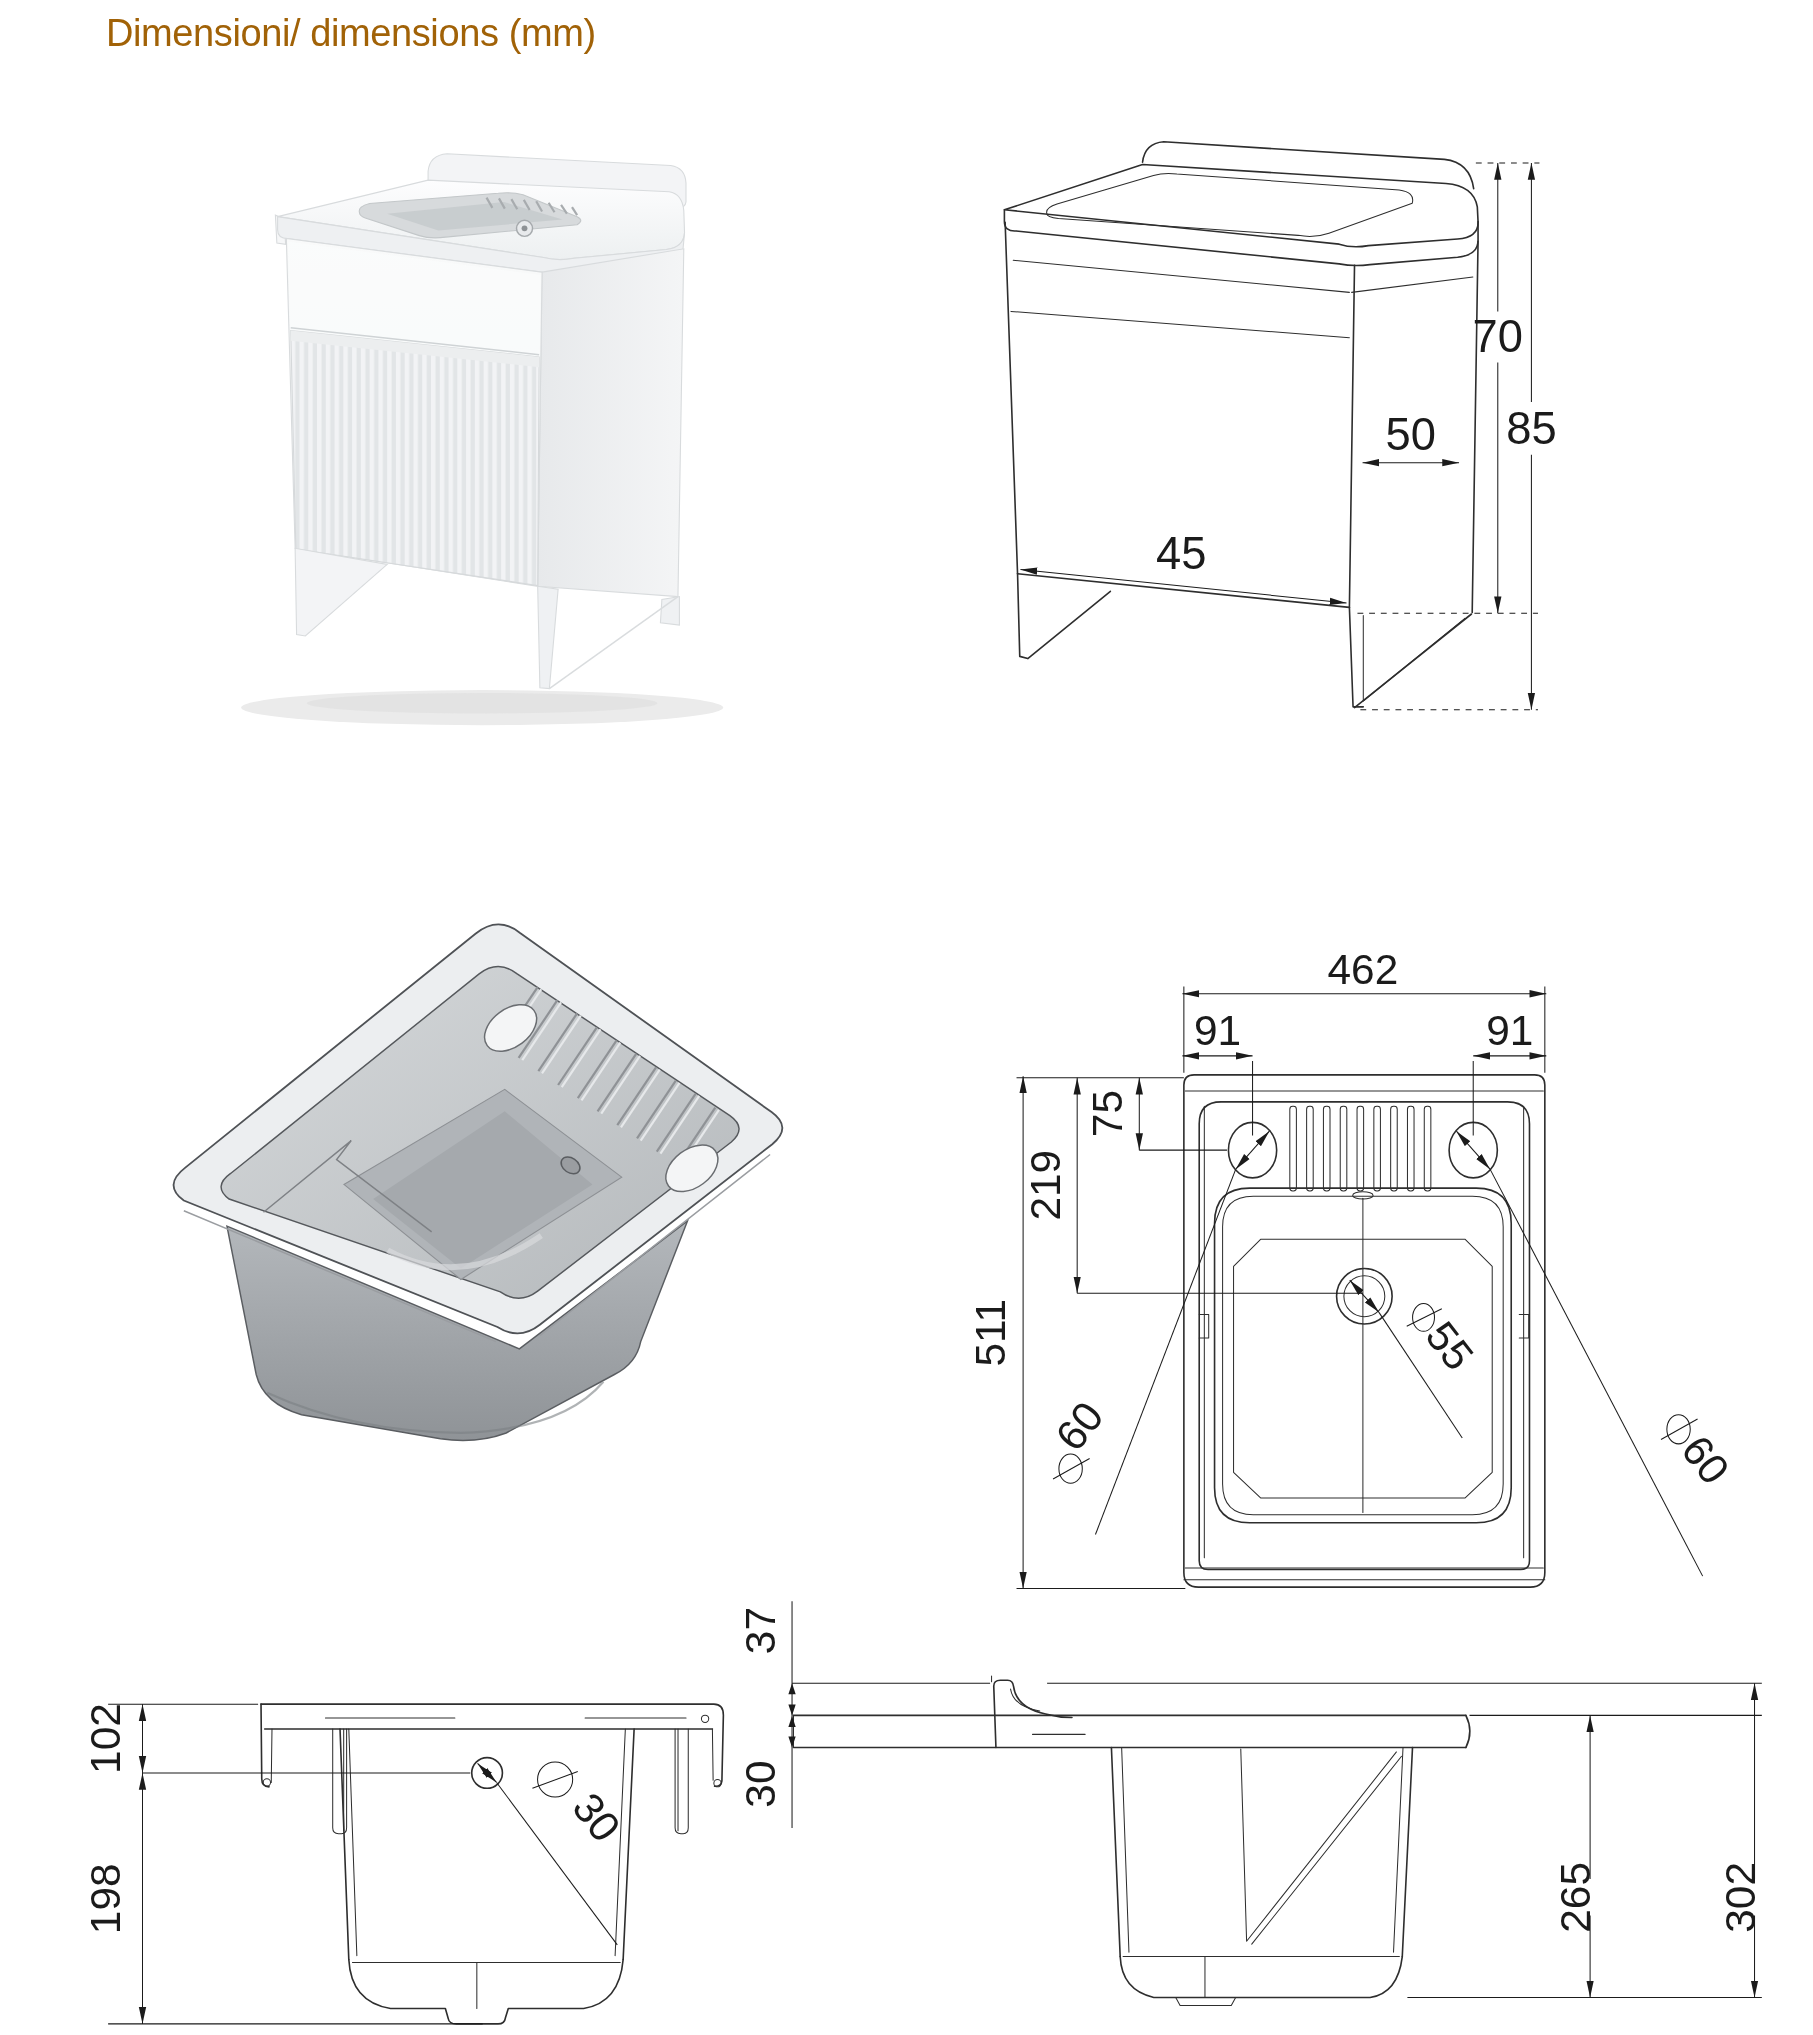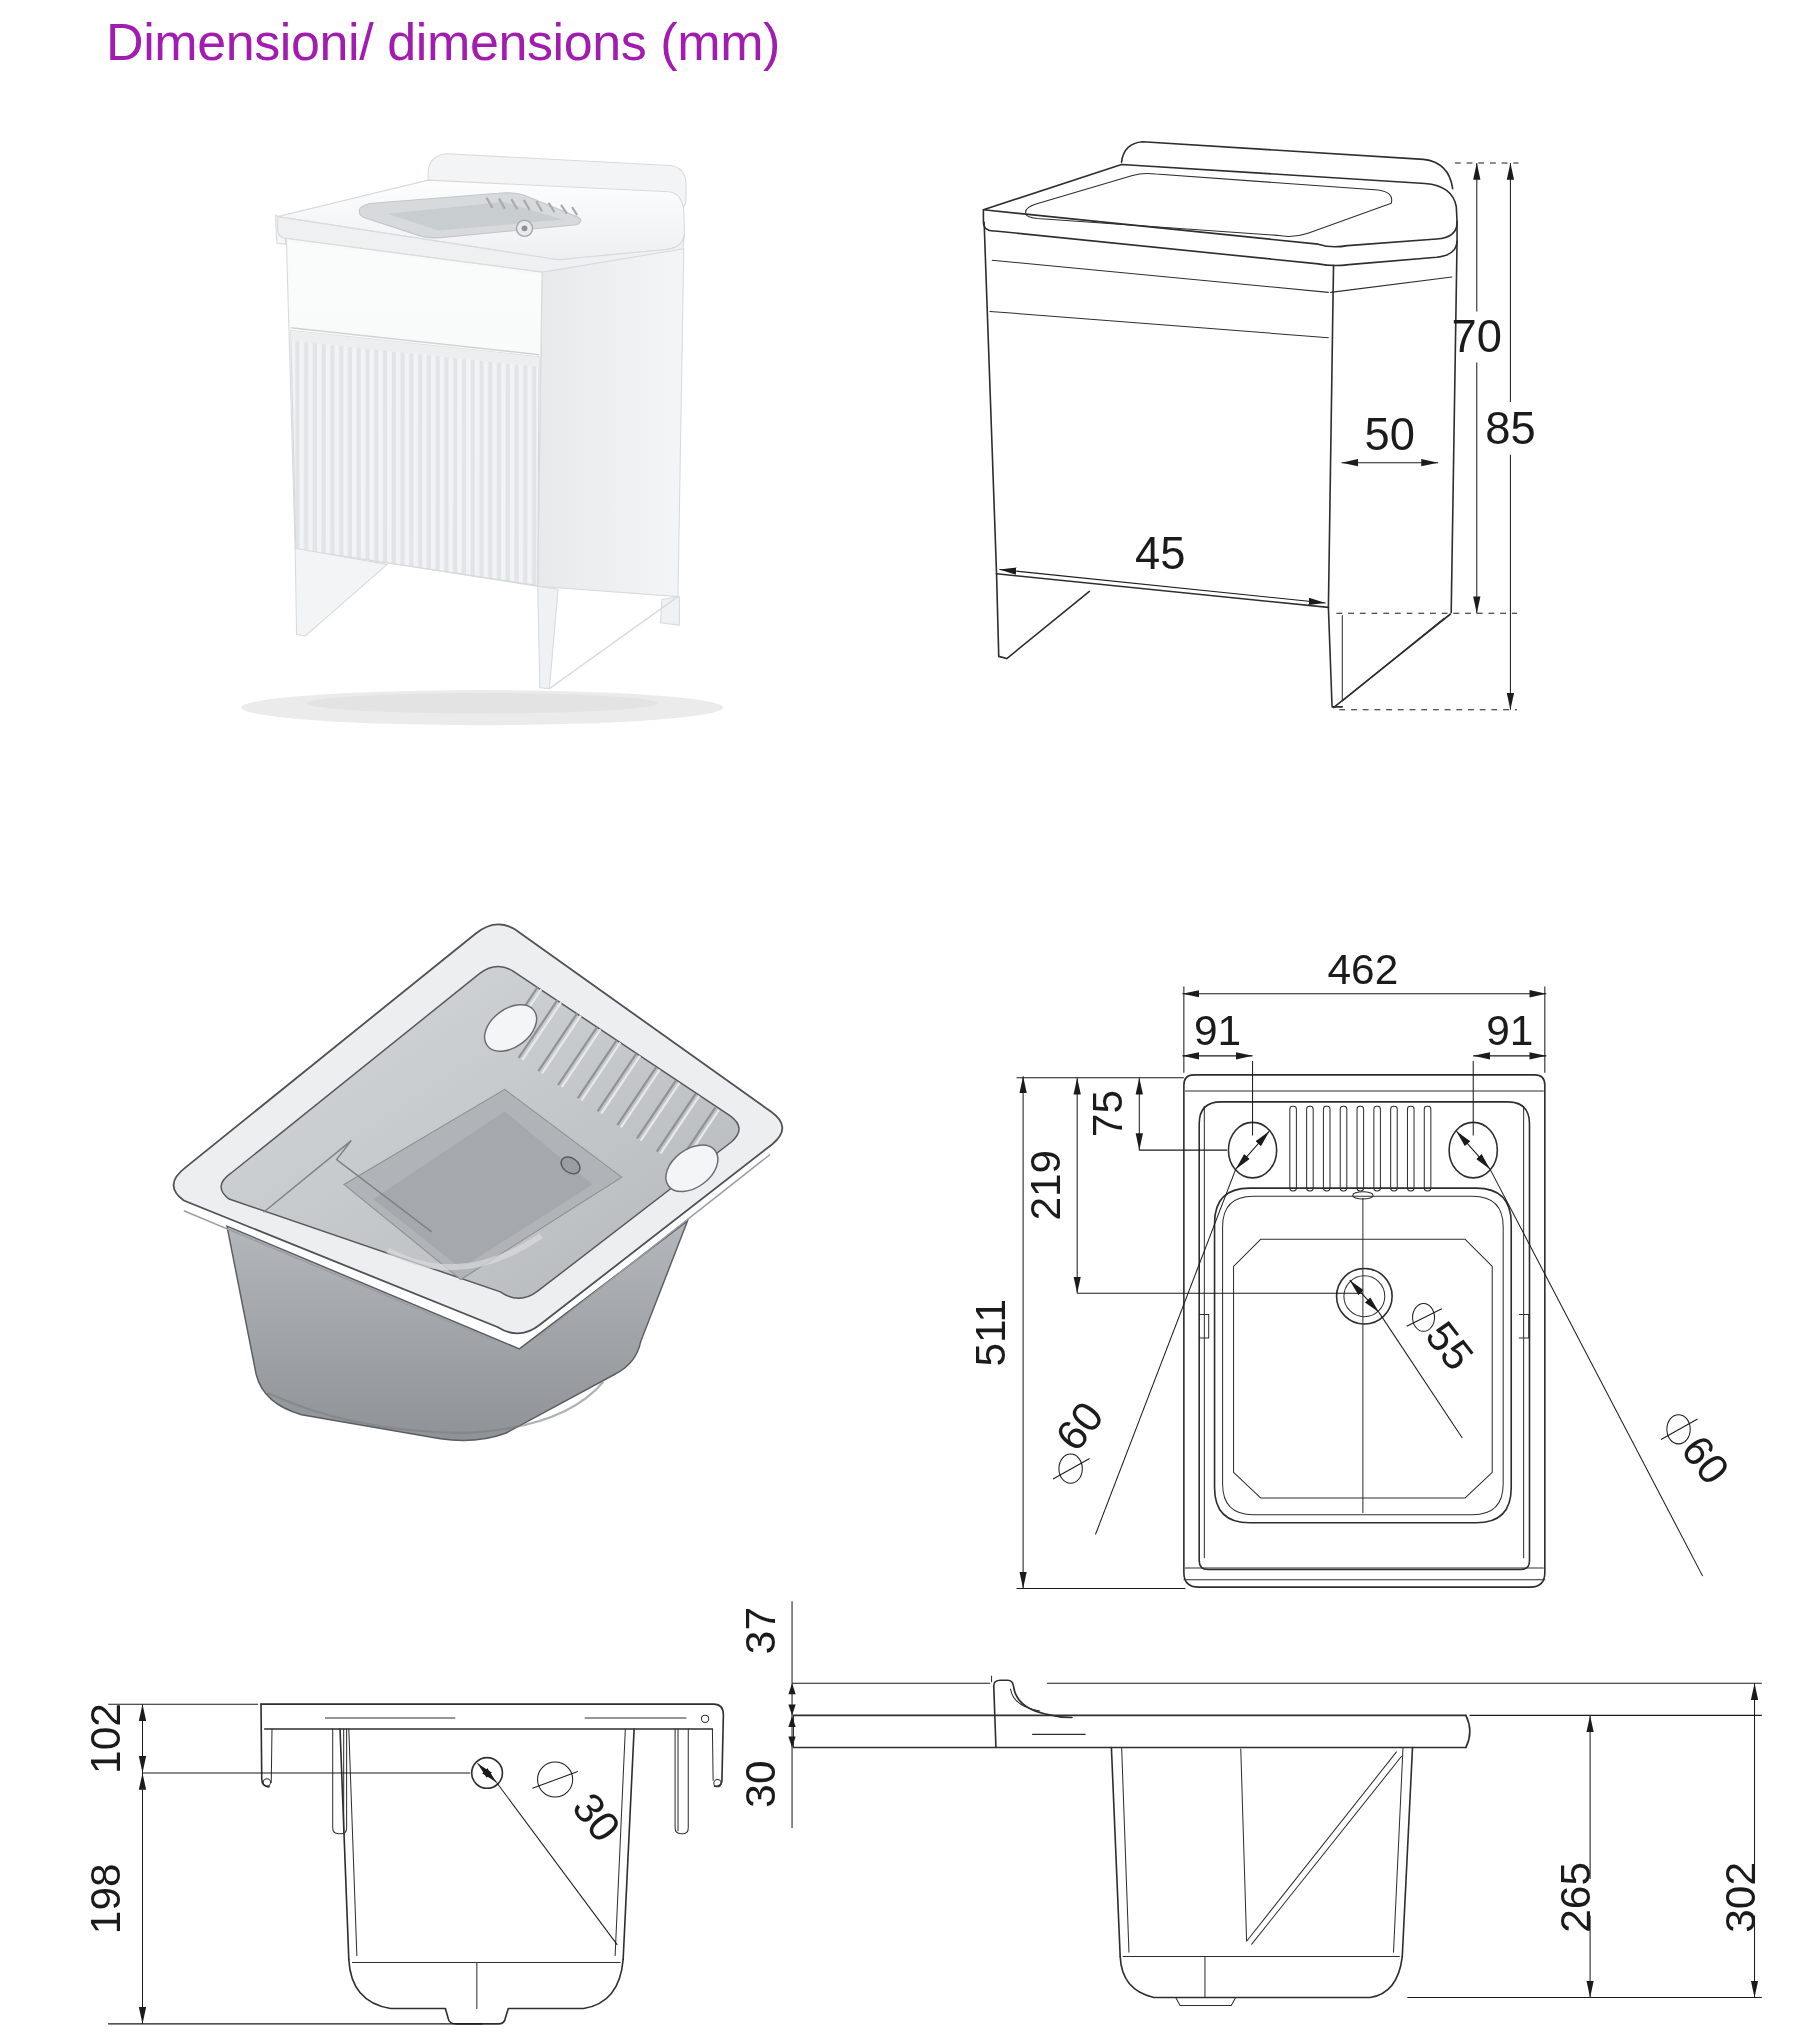--- a/index.html
+++ b/index.html
@@ -2,22 +2,22 @@
 <html style="font-size:11.7px"><head>
 <meta charset="utf-8">
 <style>
   * { margin:0; padding:0; box-sizing:border-box; }
   html,body { background:#ffffff; }
   body { width:1813px; height:2035px; position:relative; overflow:hidden;
          font-family:"Liberation Sans", sans-serif; }
   .view { position:absolute; }
   svg { display:block; overflow:visible; }
 
-  .title { position:absolute; left:106px; top:11.7px; font-size:52px; letter-spacing:-0.4px;
-           color:#a21caf; font-weight:400; }
+  .title { position:absolute; left:106px; top:11.7px; font-size:38px; letter-spacing:-0.4px;
+           color:#a16207; font-weight:400; }
 
   
   .ln { stroke:#2e2e2e; stroke-width:2.2; fill:none; stroke-linecap:round; stroke-linejoin:round; }
   .tn { stroke:#2e2e2e; stroke-width:1.4; fill:none; stroke-linecap:round; stroke-linejoin:round; }
   .dm { stroke:#1b1b1b; stroke-width:1.4; fill:none; }
   .dash { stroke:#1b1b1b; stroke-width:1.4; fill:none; stroke-dasharray:8 8; }
   .dimtxt { font-family:"Liberation Sans", sans-serif; font-size:58px; fill:#1b1b1b; }
   .dimbig { font-family:"Liberation Sans", sans-serif; font-size:62px; fill:#1b1b1b; }
   .ph { stroke:#d8dbdd; stroke-width:1.5; }
 </style>
@@ -84,21 +84,21 @@
   <path d="M168,352 L508,388 L506,701 L175,651 Z" fill="url(#shut)" stroke="#d6d9db" stroke-width="1.5"></path>
   <path d="M168,352 L508,388 L508,402 L168,366 Z" fill="#eceeef"></path>
 
   <path class="ph" d="M174,650 L176,768 L188,770 L300,672 Z" fill="#f3f4f6"></path>
   <path class="ph" d="M506,702 L509,841 L522,842 L534,706 Z" fill="#eff1f3"></path>
   <path class="ph" d="M676,720 L674,752 L700,755 L700,716 Z" fill="#eff1f3"></path>
   <path d="M522,842 L698,716" stroke="#d9dcde" stroke-width="2" fill="none"></path>
 </svg>
 </div>
 
-<div class="view" style="left:941px; top:95px; width:614px; height:731px;">
+<div class="view" style="left:962px; top:95px; width:614px; height:731px;">
 <svg width="614" height="731" viewBox="0 0 840 1000">
   <defs>
     <marker id="aIso" markerWidth="24" markerHeight="12" refX="23" refY="6" orient="auto-start-reverse" markerUnits="userSpaceOnUse">
       <path d="M0,1 L23,6 L0,11 Z" fill="#1b1b1b"></path>
     </marker>
   </defs>
 
   <g>
 
     <path class="ln" d="M247,92 Q250,66 276,64 L660,88 Q695,92 700,128"></path>

